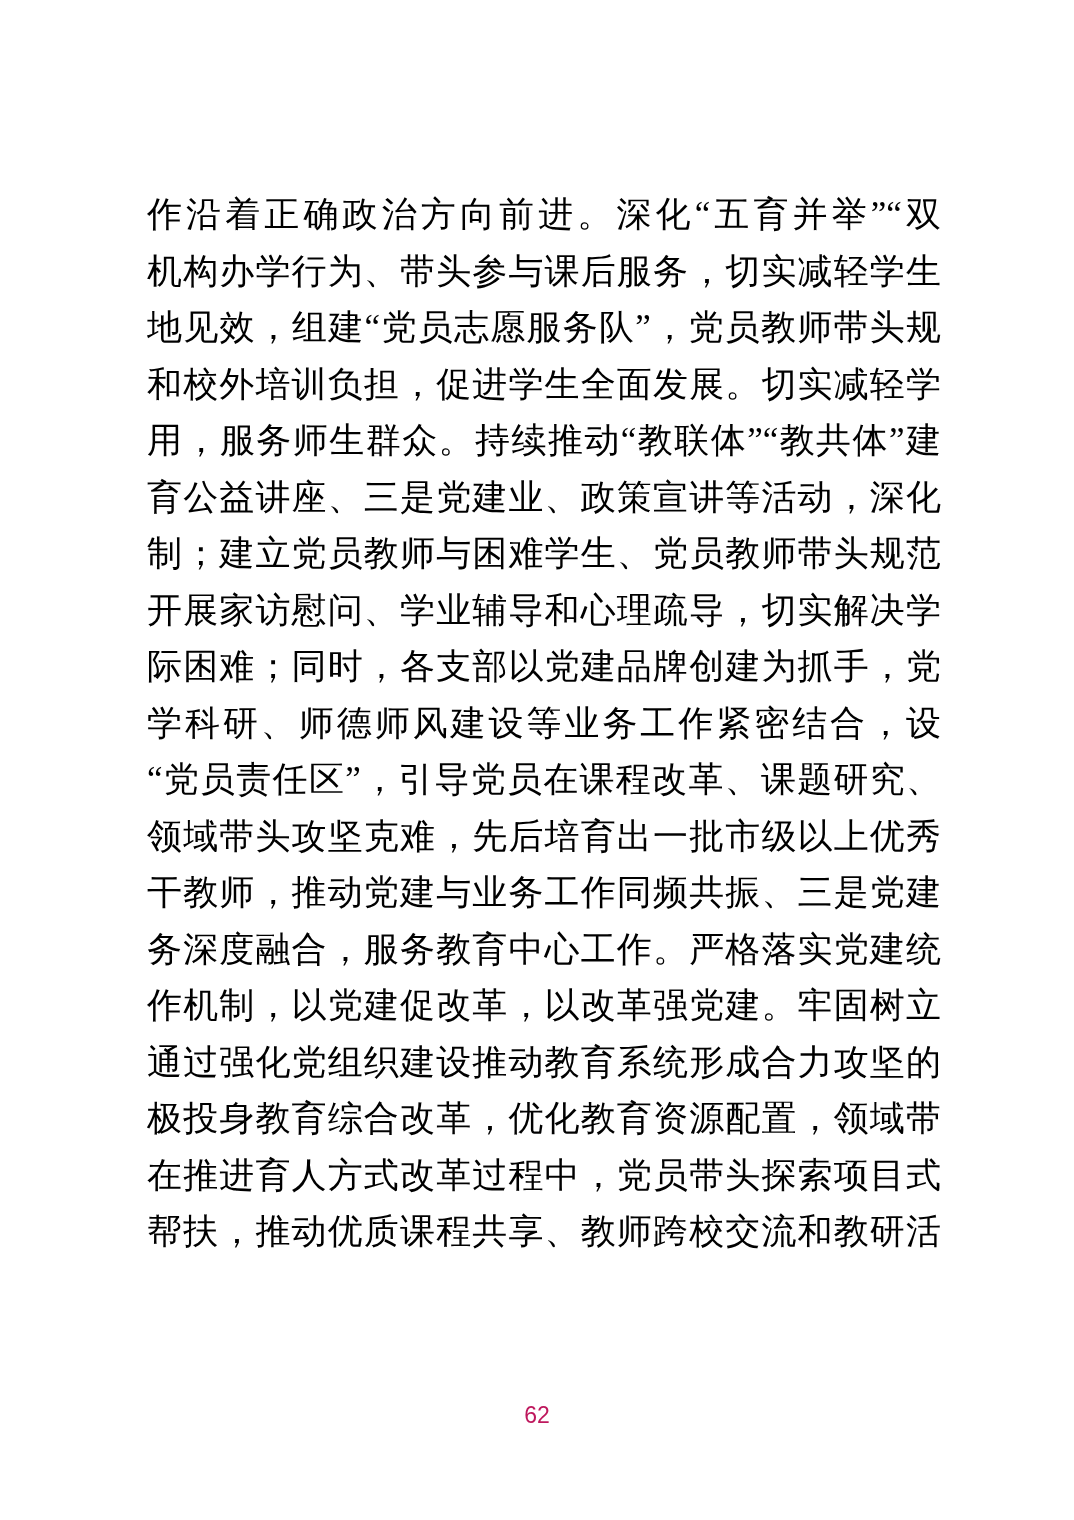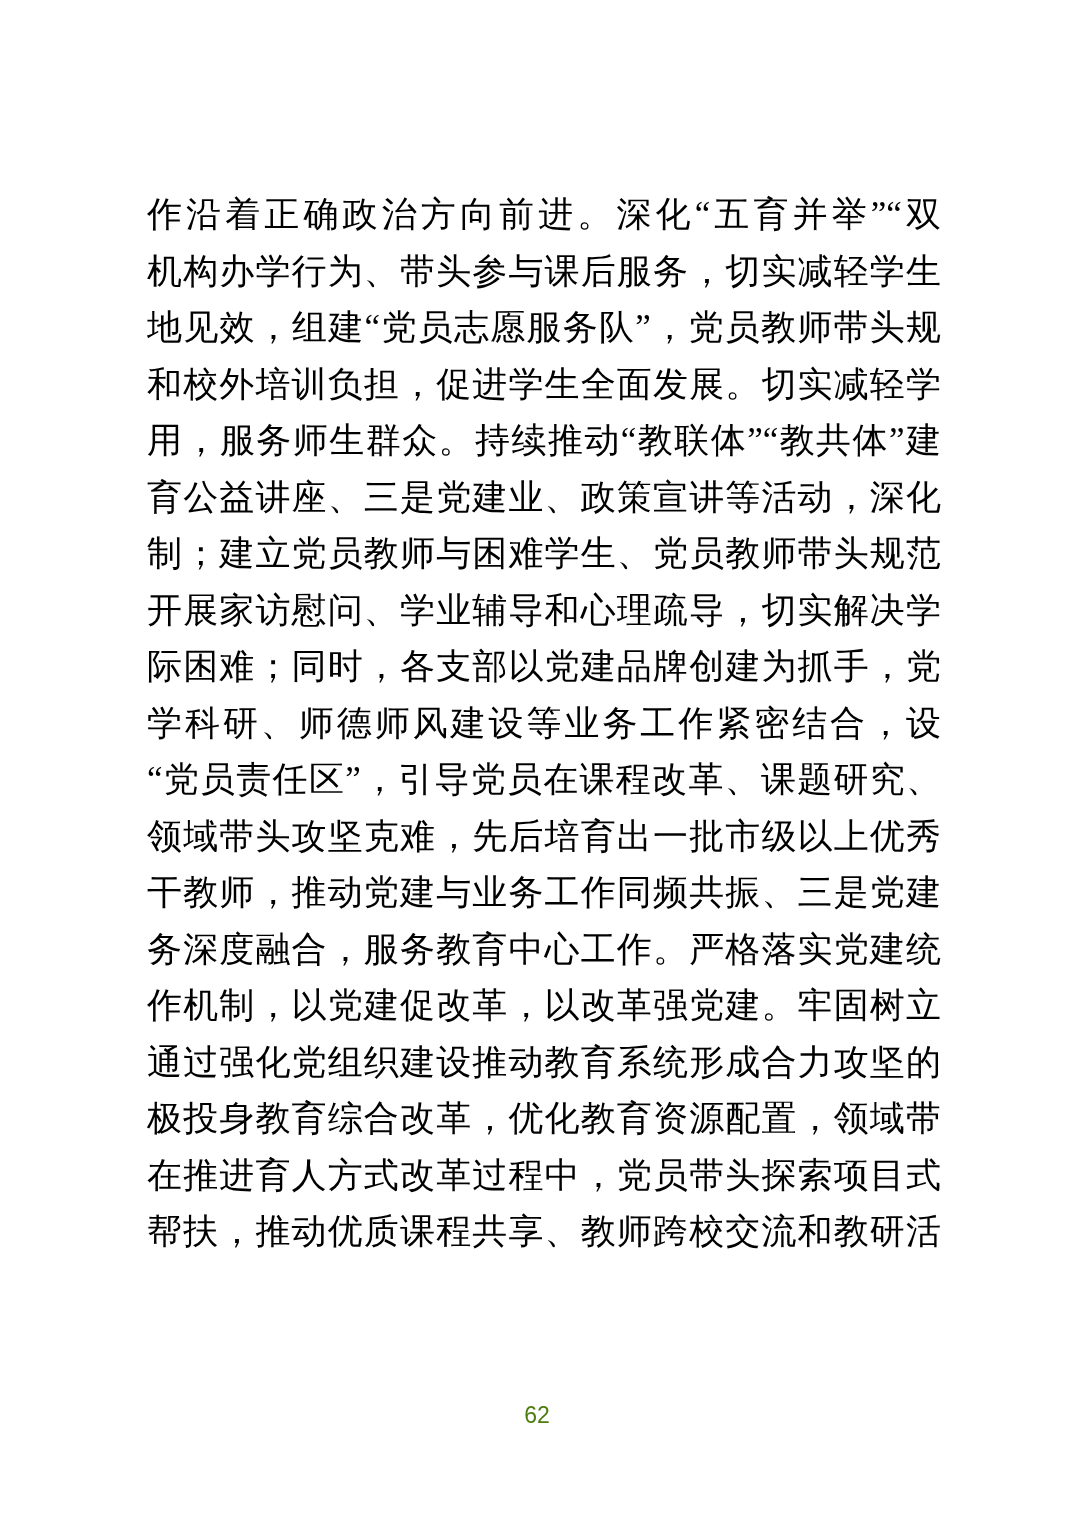--- a/index.html
+++ b/index.html
@@ -37,21 +37,21 @@
   .footer {
     position: absolute;
     left: 0;
     top: 1402px;
     width: 100%;
     text-align: center;
   }
   .page-number {
     font-family: "Liberation Sans", "DejaVu Sans", sans-serif;
     font-size: 23px;
-    color: #4d7c0f;
+    color: #be185d;
   }
 </style>
 </head>
 <body>
 
 <div class="page">
   <div class="text-block">
     <p class="line">作沿着正确政治方向前进。深化“五育并举”“双减”等政策落</p>
     <p class="line">机构办学行为、带头参与课后服务，切实减轻学生过重作业负担</p>
     <p class="line">地见效，组建“党员志愿服务队”，党员教师带头规范校外培训</p>

